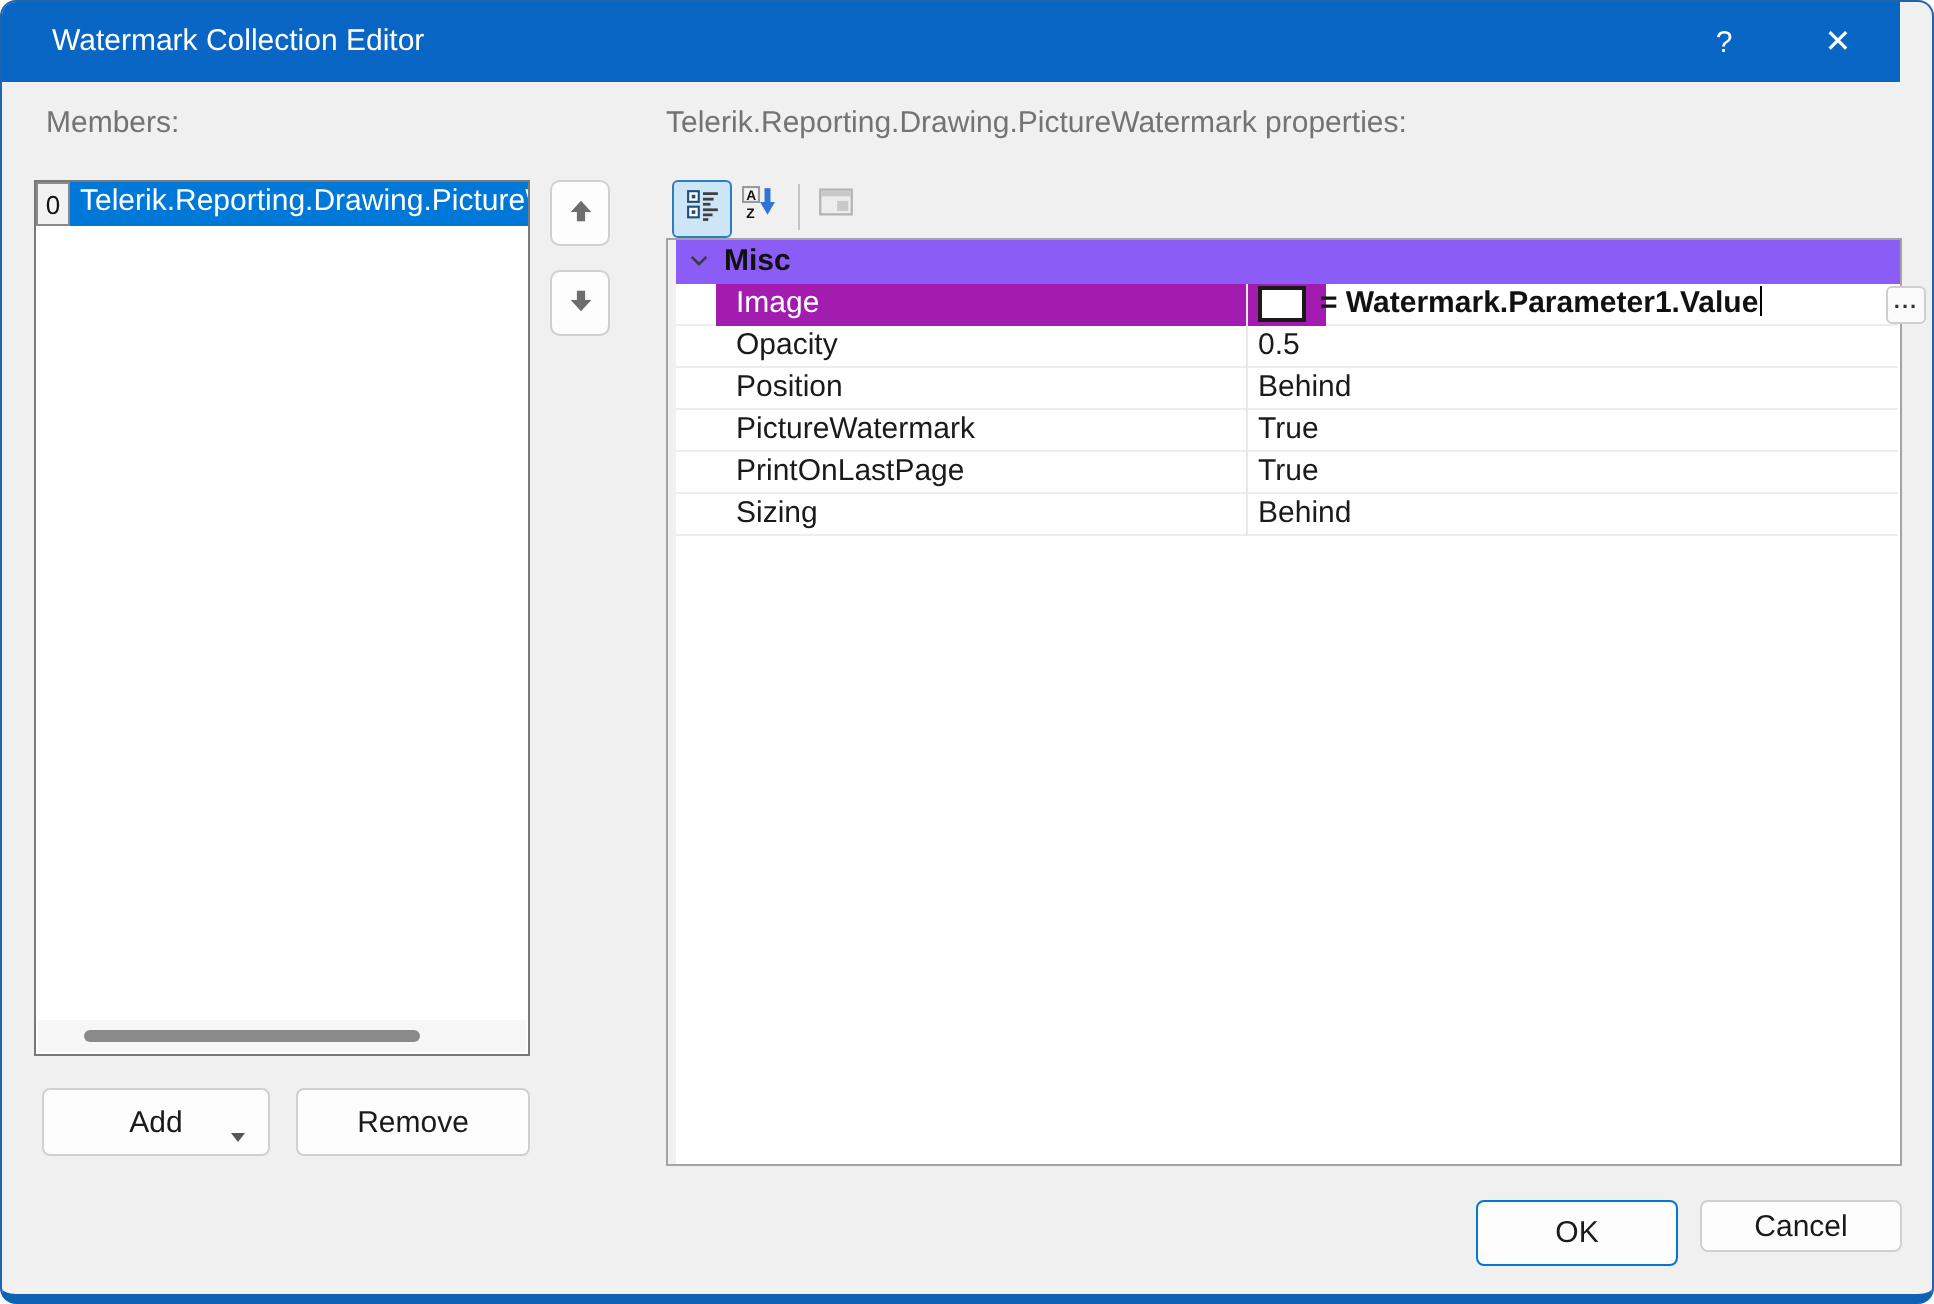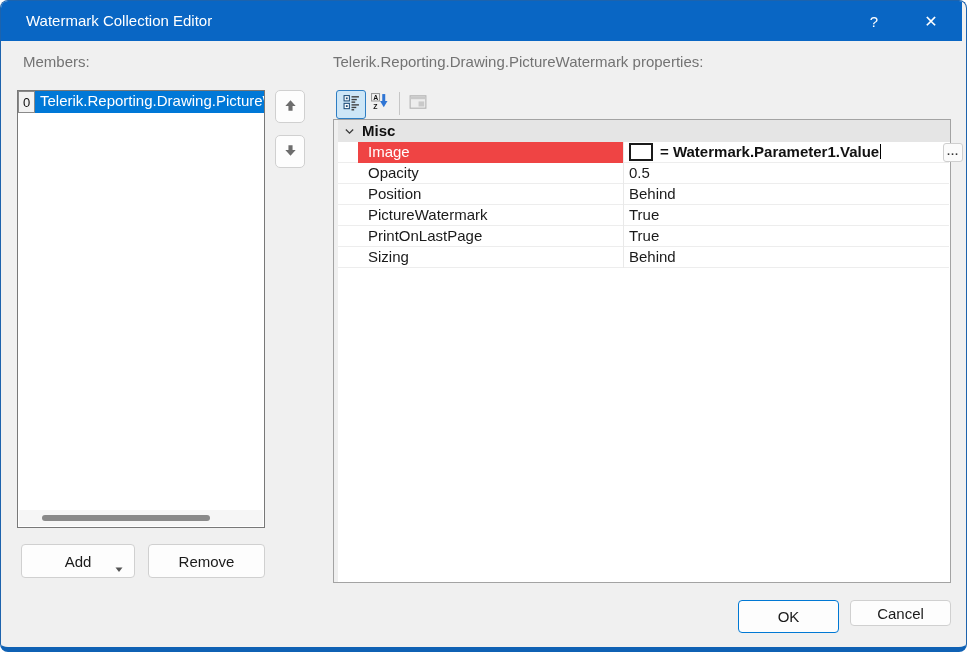--- a/index.html
+++ b/index.html
@@ -1,21 +1,21 @@
 <!DOCTYPE html>
 <html><head>
 <meta charset="utf-8">
 <style>
   html,body{margin:0;padding:0;background:#ffffff;font-family:"Liberation Sans","DejaVu Sans",sans-serif;}
   .dialog{
     position:relative;width:967px;height:652px;box-sizing:border-box;
     background:#f0f0f0;border:1px solid #1d63ad;border-bottom:5px solid #0f61b4;
     border-radius:8px;overflow:hidden;
   }
-  .titlebar{position:absolute;left:0;top:0;right:4px;height:40px;background:#0966c4;}
+  .titlebar{position:absolute;left:0;top:0;right:16px;height:40px;background:#0966c4;}
   .titlebar .title{position:absolute;left:25px;top:0;line-height:40px;color:#ffffff;font-size:15px;}
   .tb-btn{position:absolute;top:0;height:40px;display:flex;align-items:center;justify-content:center;color:#ffffff;font-size:15px;cursor:default;}
   .tb-btn.help{right:68px;width:40px;}
   .tb-btn.close{right:8px;width:46px;font-size:16px;}
   .section-label{position:absolute;font-size:15px;color:#737373;}
   
   .listbox{position:absolute;left:16px;top:89px;width:248px;height:438px;background:#ffffff;border:1px solid #787878;box-sizing:border-box;}
   .list-item{display:flex;height:22px;align-items:stretch;}
   .idx-cell{width:17px;background:#f2f2f2;border:1px solid #8a8a8a;box-sizing:border-box;color:#111;font-size:13px;display:flex;align-items:center;justify-content:center;}
   .item-text{flex:1;background:#0078d7;color:#ffffff;font-size:15px;line-height:20px;padding-left:5px;white-space:nowrap;overflow:hidden;}
@@ -34,27 +34,27 @@
   .btn.cancel{left:849px;top:599px;width:101px;height:26px;}
   
   .ptb-btn{position:absolute;display:flex;align-items:center;justify-content:center;border-radius:3px;}
   .ptb-btn.cat{left:335px;top:89px;width:28px;height:27px;background:#cde6f7;border:1px solid #2d7dc3;}
   .ptb-btn.az{left:365px;top:89px;width:27px;height:27px;}
   .ptb-sep{position:absolute;left:398px;top:91px;width:1px;height:23px;background:#c6c6c6;}
   .ptb-btn.pages{left:404px;top:91px;width:26px;height:23px;}
   
   .grid-panel{position:absolute;left:332px;top:118px;width:618px;height:464px;background:#ffffff;border:1px solid #a3a3a3;box-sizing:border-box;}
   .gutter{position:absolute;left:0;top:0;bottom:0;width:4px;background:#f0f0f0;}
-  .cat-row{position:absolute;left:4px;top:0;right:0;height:22px;background:#e5e5e5;}
+  .cat-row{position:absolute;left:4px;top:0;right:0;height:22px;background:#8b5cf6;}
   .cat-row .chev{position:absolute;left:5px;top:4px;}
   .cat-row .cat-label{position:absolute;left:24px;top:0;line-height:22px;font-size:15px;font-weight:bold;color:#111;}
   .prow{position:absolute;left:4px;right:1px;height:21px;border-bottom:1px solid #ededed;box-sizing:border-box;}
   .prow .pname{position:absolute;left:30px;top:0;line-height:20px;font-size:15px;color:#1a1a1a;}
   .prow .pvalue{position:absolute;left:291px;top:0;line-height:20px;font-size:15px;color:#1a1a1a;}
-  .sel-cell{position:absolute;left:20px;top:0;width:265px;height:21px;background:#ef4444;}
+  .sel-cell{position:absolute;left:20px;top:0;width:265px;height:21px;background:#a21caf;padding-left:40px;}
   .sel-cell .pname-sel{position:absolute;left:10px;top:0;line-height:20px;font-size:15px;color:#ffffff;}
   .thumb{position:absolute;left:291px;top:1px;width:24px;height:18px;background:#ffffff;border:2px solid #1a1a1a;box-sizing:border-box;}
   .expr{position:absolute;left:322px;top:0;line-height:20px;font-size:15px;font-weight:bold;color:#111;white-space:nowrap;}
   .caret{display:inline-block;width:1px;height:15px;background:#000;vertical-align:-2px;margin-left:1px;}
   .ellipsis-btn{position:absolute;left:605px;top:1px;width:20px;height:19px;background:#fbfbfb;border:1px solid #cfcfcf;border-radius:3px;font-size:11px;font-weight:bold;color:#333;display:flex;align-items:center;justify-content:center;padding:0 0 4px 0;letter-spacing:1px;box-sizing:border-box;}
   .vline{position:absolute;left:289px;top:22px;width:1px;height:126px;background:#e9e9e9;}
 </style>
 </head>
 <body>
 

